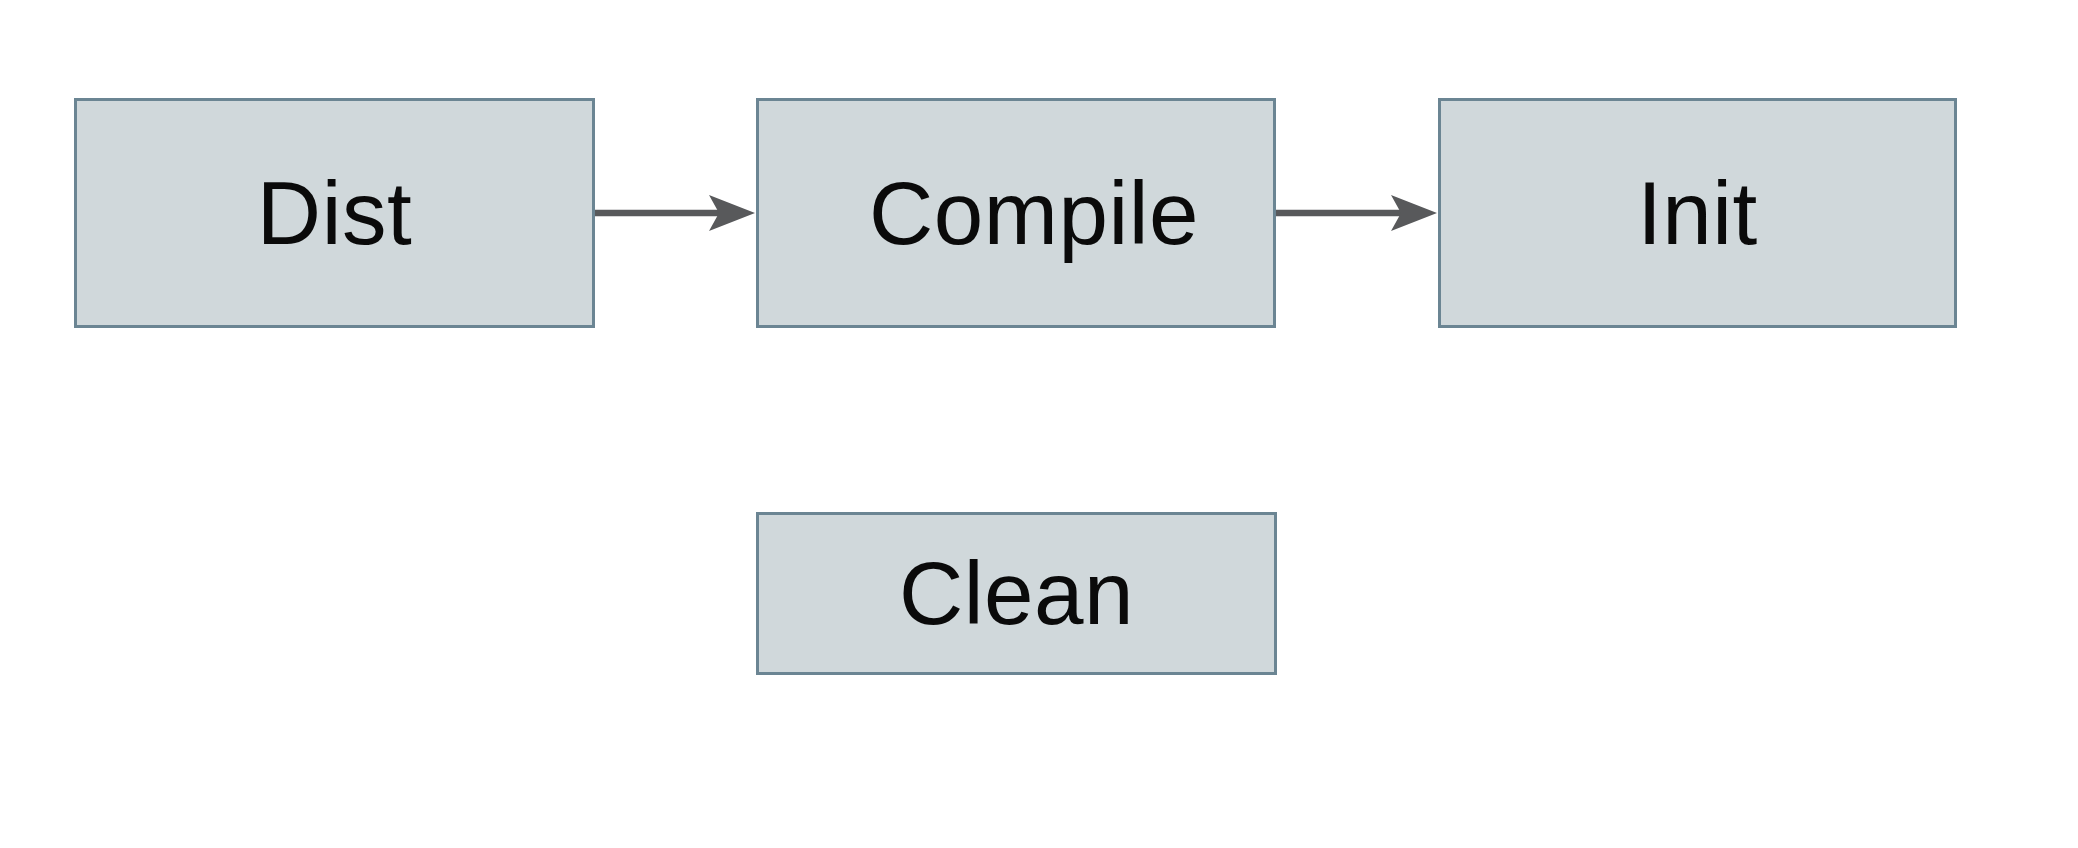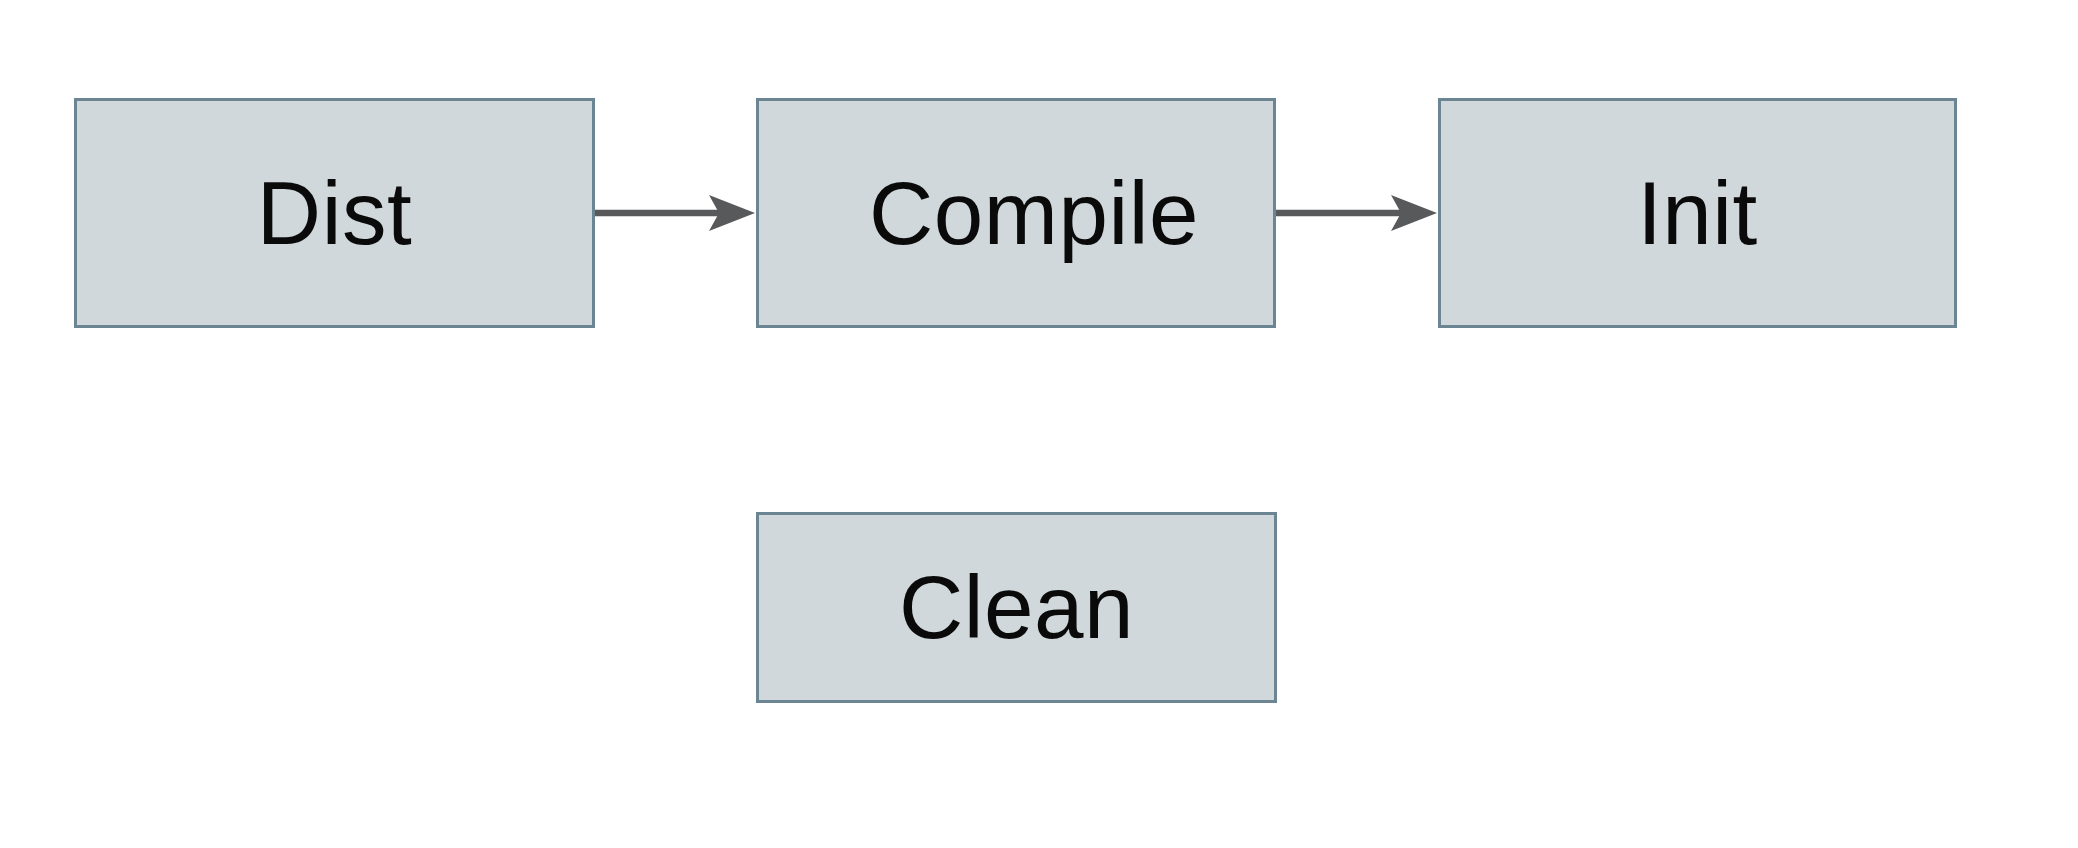--- a/index.html
+++ b/index.html
@@ -56,17 +56,17 @@
   <div id="nodes">
       <div class="node" style="left: 74px; top: 98px; width: 521px; height: 230px; background: rgb(208, 216, 219); border-color: rgb(107, 133, 147);">
         <span class="node-label" style="color: rgb(10, 10, 10);">Dist</span>
       </div>
       <div class="node" style="left: 756px; top: 98px; width: 520px; height: 230px; background: rgb(208, 216, 219); border-color: rgb(107, 133, 147); padding-left: 36px;">
         <span class="node-label" style="color: rgb(10, 10, 10);">Compile</span>
       </div>
       <div class="node" style="left: 1438px; top: 98px; width: 519px; height: 230px; background: rgb(208, 216, 219); border-color: rgb(107, 133, 147);">
         <span class="node-label" style="color: rgb(10, 10, 10);">Init</span>
       </div>
-      <div class="node" style="left: 756px; top: 512px; width: 521px; height: 191px; background: rgb(208, 216, 219); border-color: rgb(107, 133, 147);">
+      <div class="node" style="left: 756px; top: 512px; width: 521px; height: 163px; background: rgb(208, 216, 219); border-color: rgb(107, 133, 147);">
         <span class="node-label" style="color: rgb(10, 10, 10);">Clean</span>
       </div>
     </div>
 </div>
 
 </body></html>

